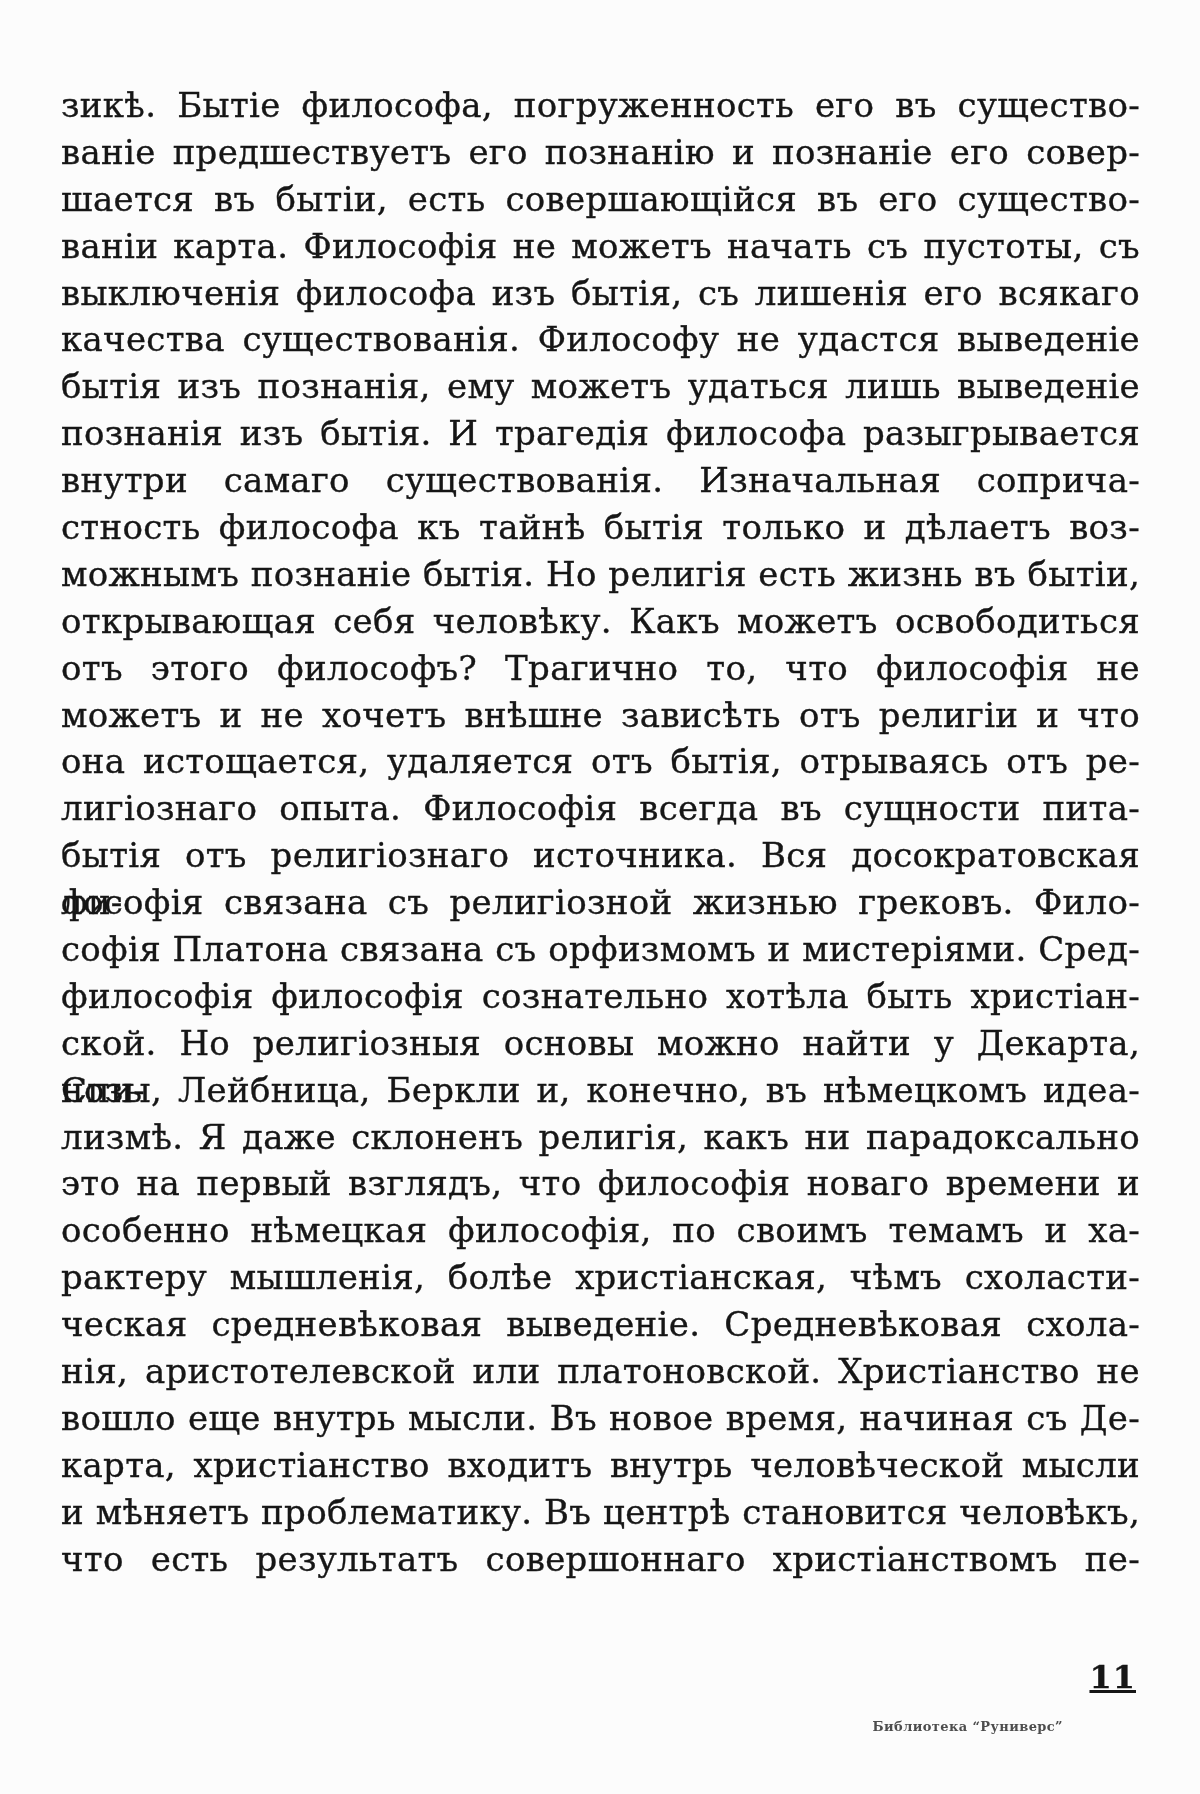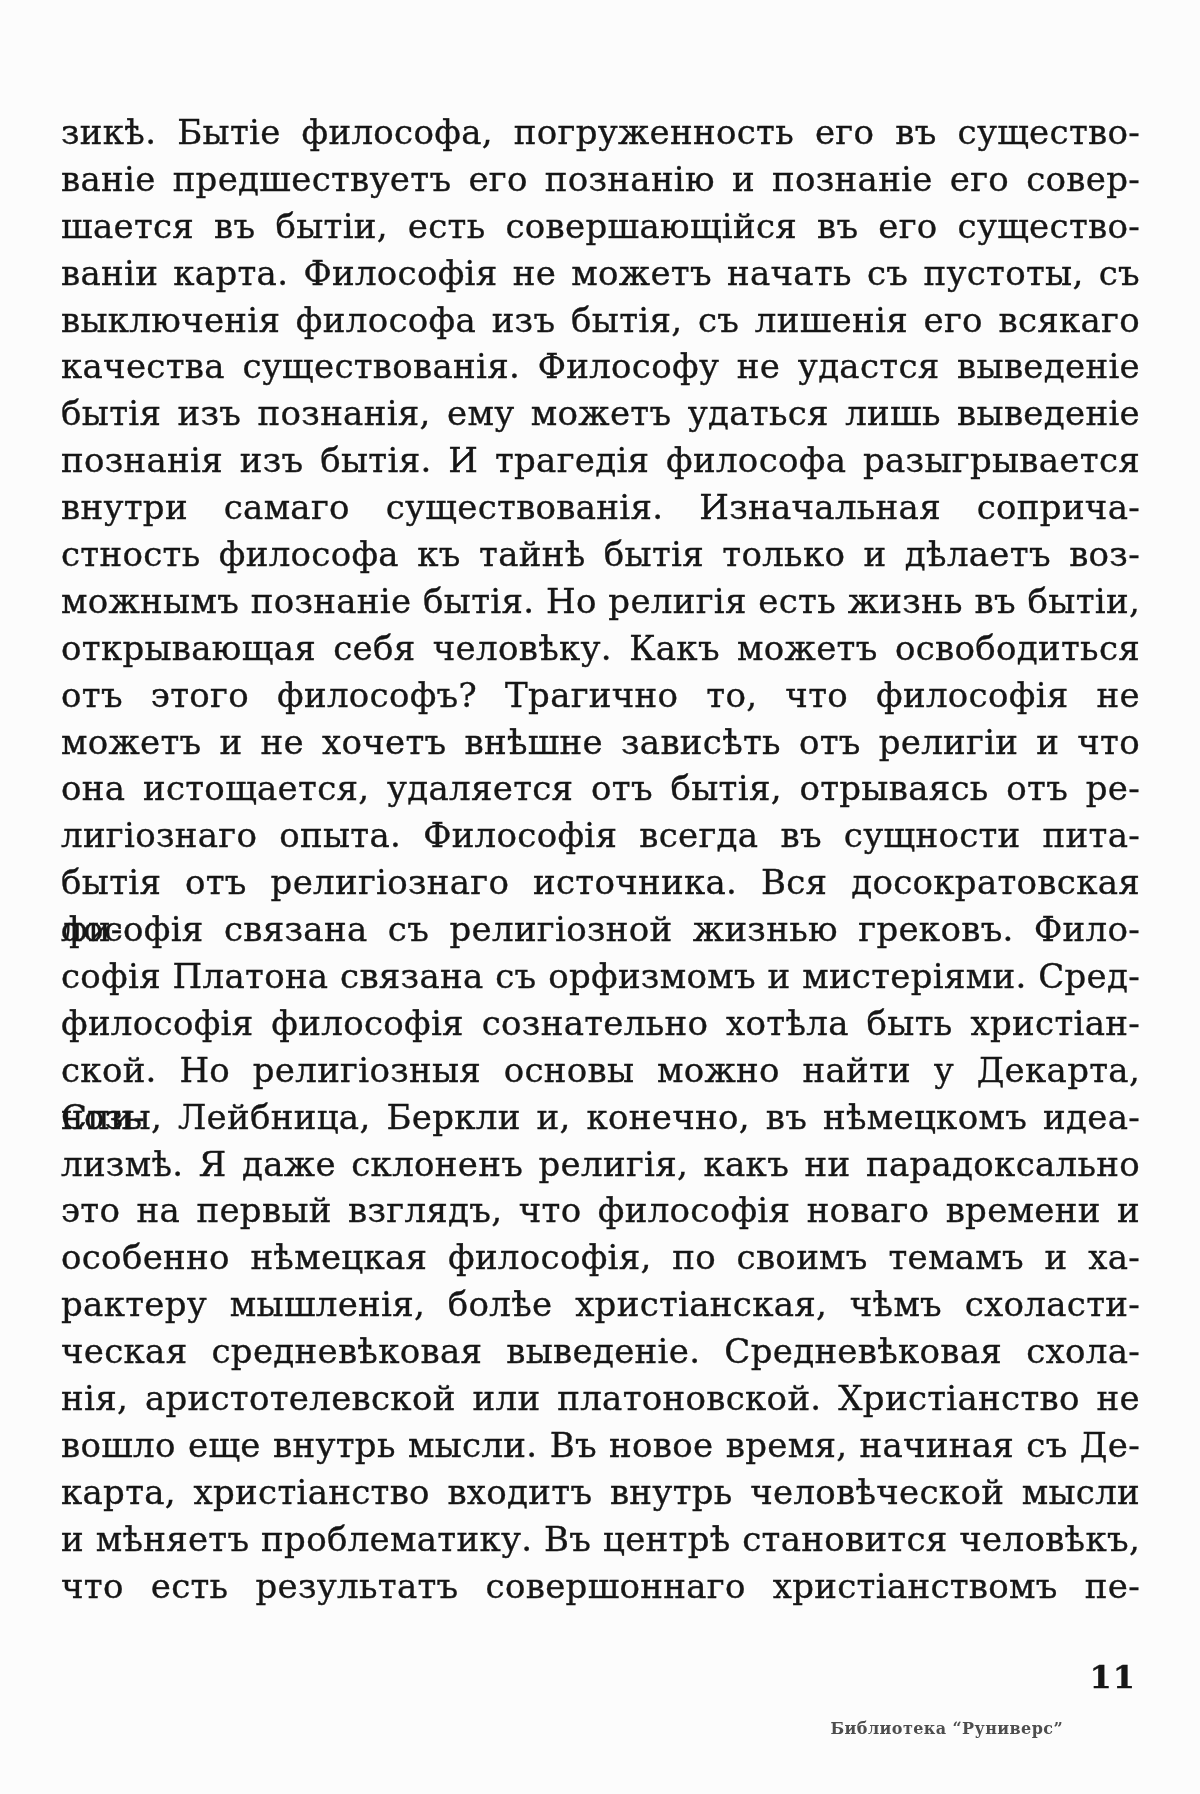--- a/index.html
+++ b/index.html
@@ -23,46 +23,46 @@
   }
   .text-block {
     position: absolute;
     left: 61px;
     top: 82px;
     width: 1079px;
     color: var(--ink);
     font-size: 34px;
     line-height: 46.9px;
     letter-spacing: 0.3px;
-    margin-top: 27px;
     -webkit-text-stroke: 0.35px currentColor;
   }
   .text-line {
     text-align: justify;
     text-align-last: justify;
     white-space: normal;
     height: 46.9px;
     overflow: visible;
   }
   .page-number {
     position: absolute;
     top: 1658px;
     right: 64px;
     color: var(--ink);
     font-size: 32px;
     font-weight: bold;
     letter-spacing: 1px;
+    text-decoration: underline;
     -webkit-text-stroke: 0.3px currentColor;
   }
   .watermark {
     position: absolute;
     top: 1719px;
     right: 137px;
     color: var(--watermark);
-    font-size: 16px;
+    font-size: 13px;
     font-weight: bold;
     letter-spacing: 0.4px;
   }
 </style>
 </head>
 <body>
 
 <div class="page">
 
   <div class="text-block">

